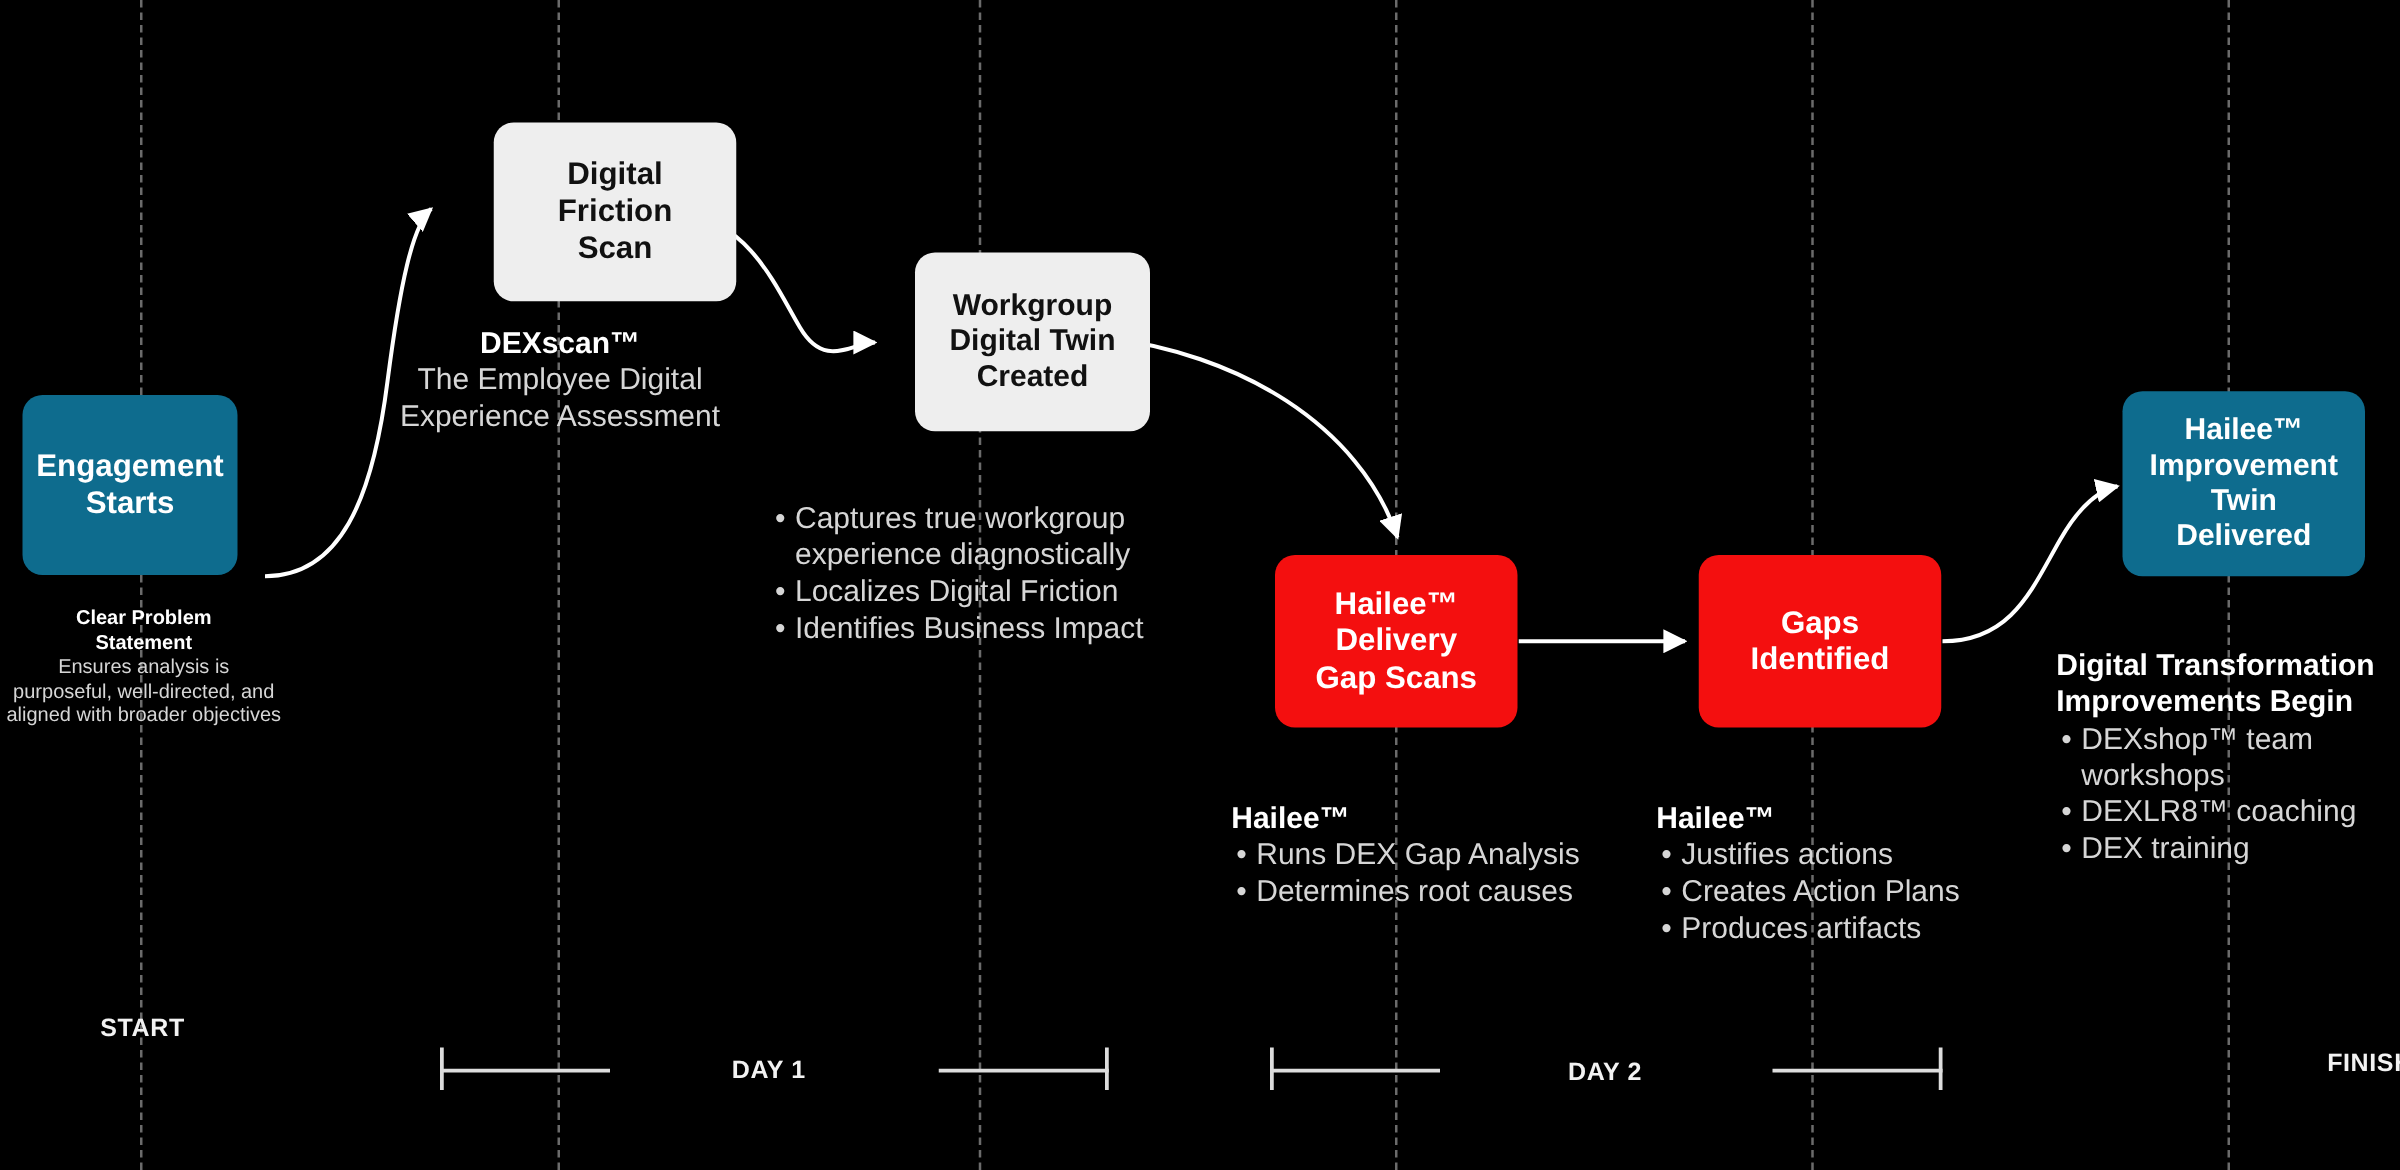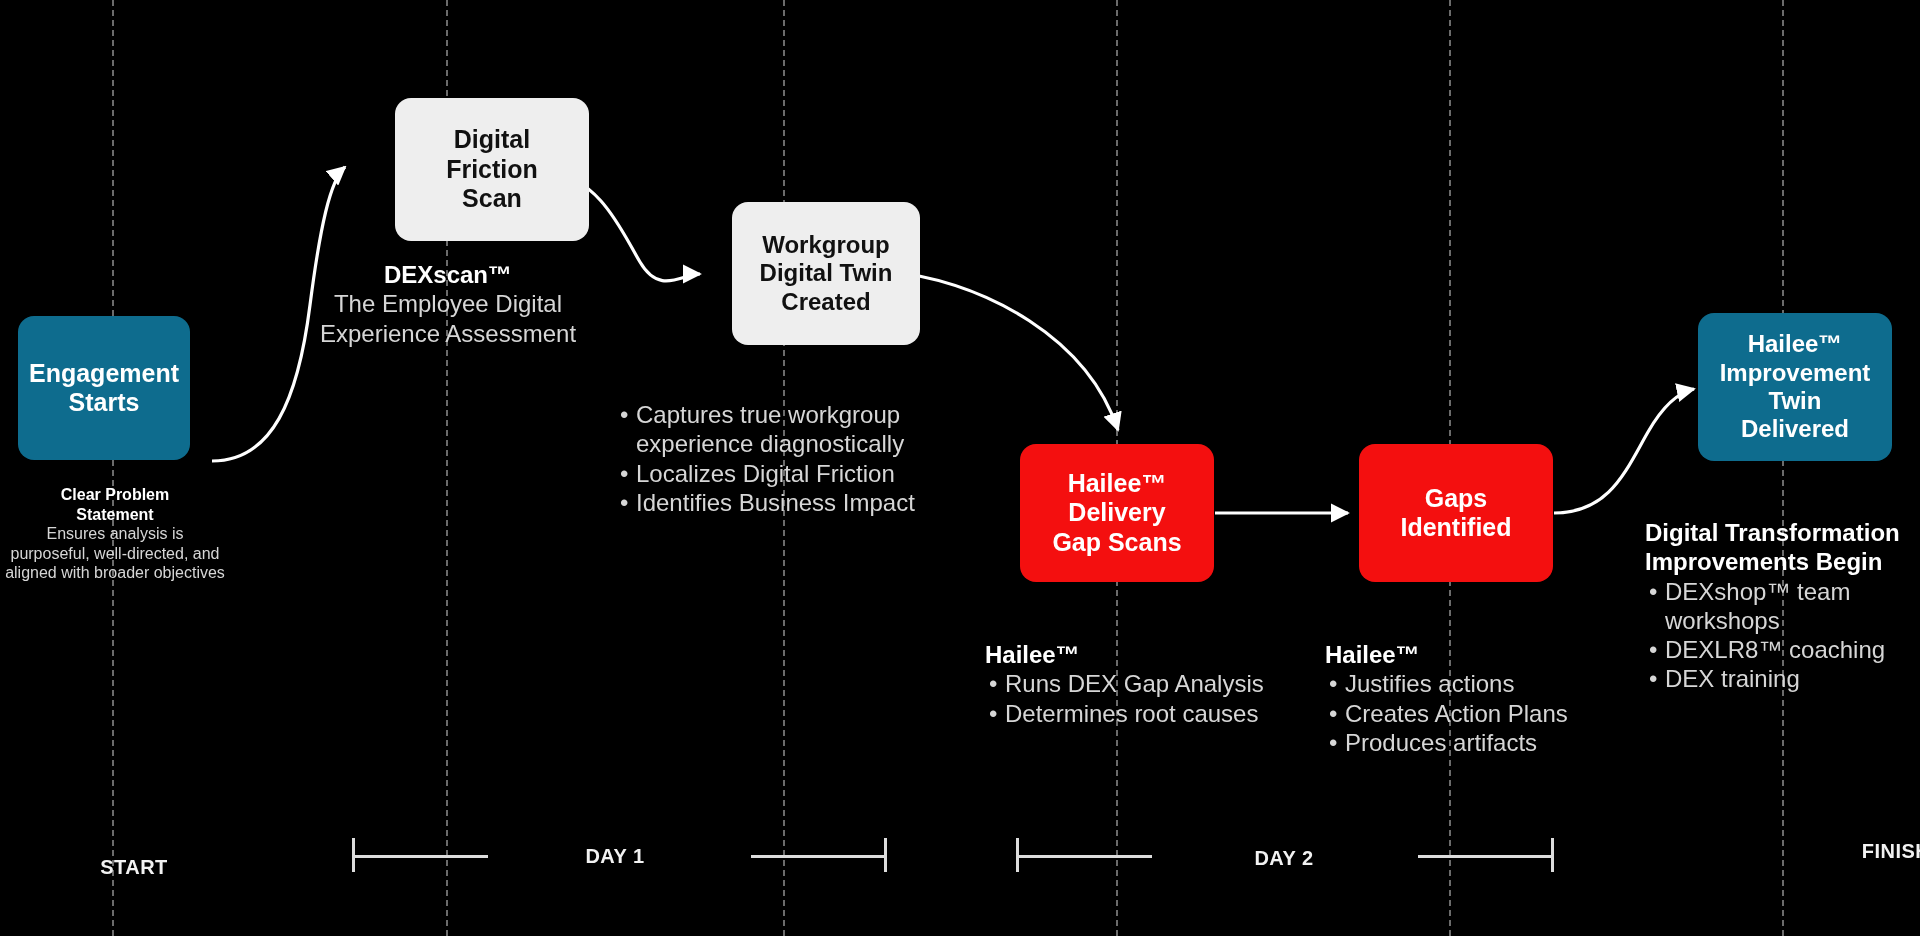--- a/index.html
+++ b/index.html
@@ -232,21 +232,21 @@
   <div class="caption left" style="left:1645px; top:486px; width:285px; font-size:24px;">
     <span class="cap-title">Digital Transformation</span>
     <span class="cap-title">Improvements Begin</span>
     <ul>
       <li>DEXshop™ team workshops</li>
       <li>DEXLR8™ coaching</li>
       <li>DEX training</li>
     </ul>
   </div>
 
-  <div class="tl-label" style="left:114px;  top:856px;margin-left:20px;">START</div>
+  <div class="tl-label" style="left:114px;  top:812px;">START</div>
   <div class="tl-label" style="left:615px;  top:845px;">DAY 1</div>
   <div class="tl-label" style="left:1284px; top:847px;">DAY 2</div>
   <div class="tl-label" style="left:1896px; top:840px;">FINISH</div>
 
   <div class="tl-bracket" style="left:352px; top:855px; width:136px;"></div>
   <div class="tl-cap" style="left:352px; top:838px;"></div>
 
   <div class="tl-bracket" style="left:751px; top:855px; width:136px;"></div>
   <div class="tl-cap" style="left:884px; top:838px;"></div>
 

